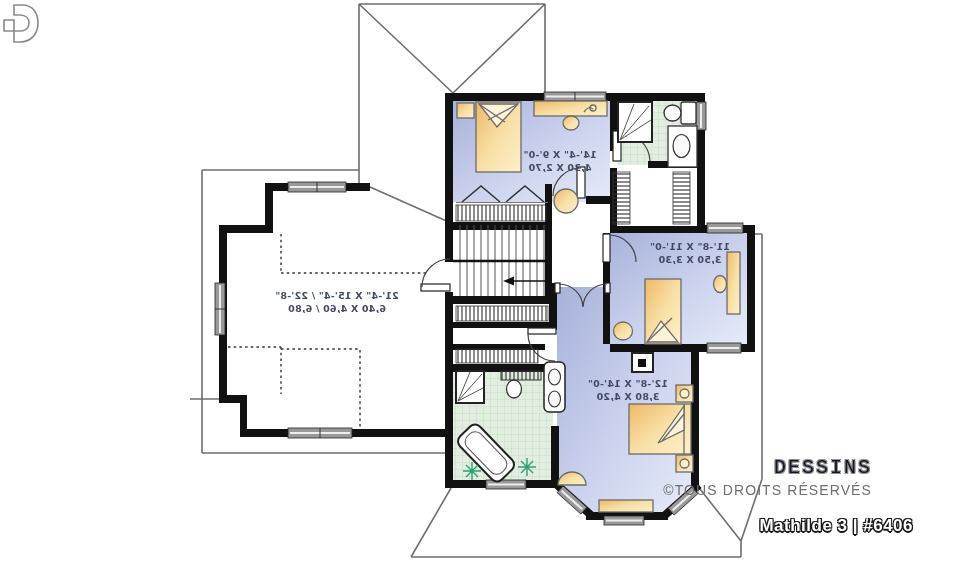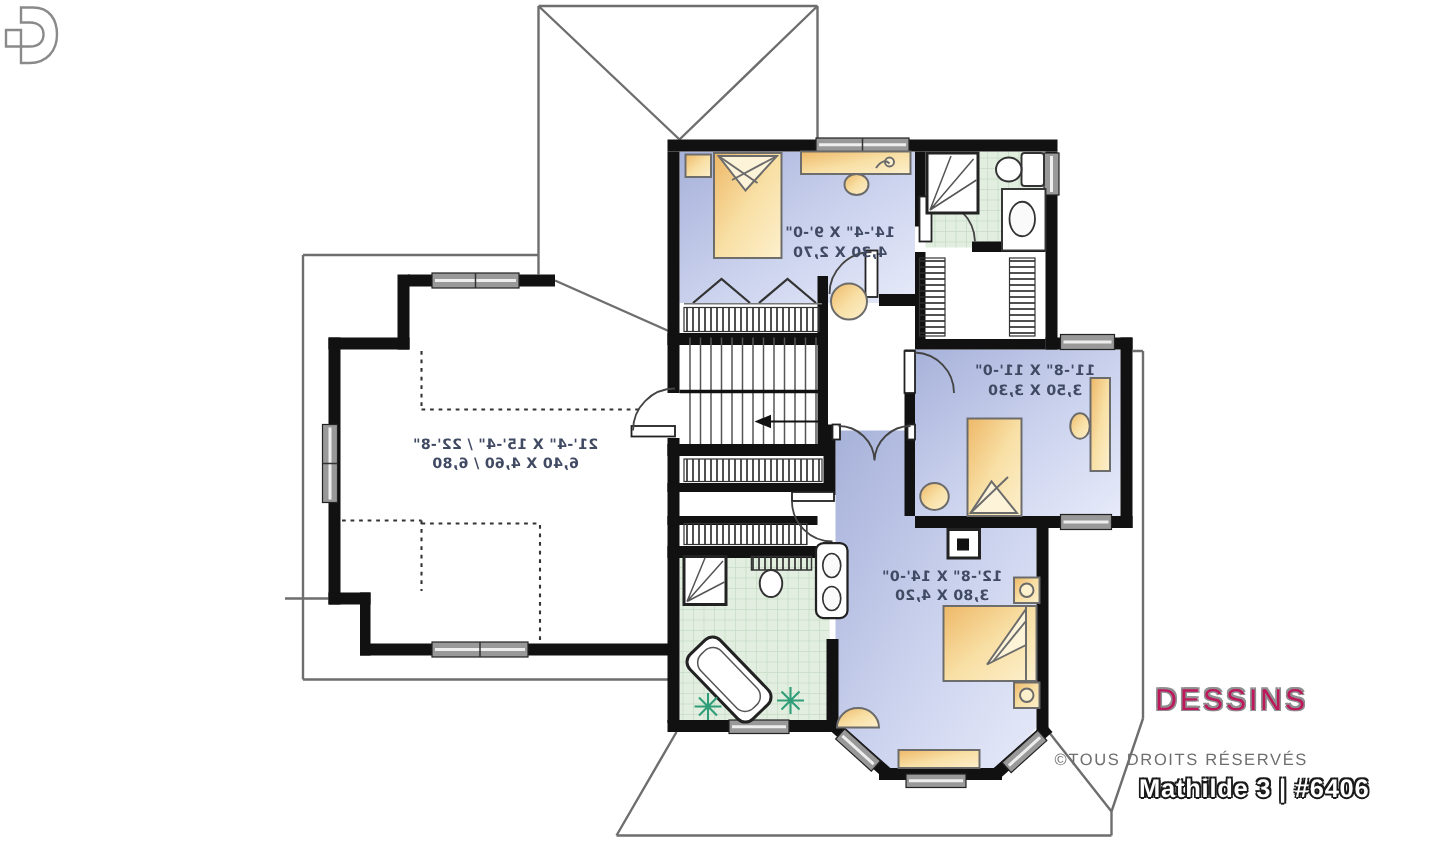--- a/index.html
+++ b/index.html
@@ -2,24 +2,24 @@
 <html><head>
 <meta charset="utf-8">
 <style>
   html,body{margin:0;padding:0;background:#ffffff;}
   .stage{position:relative;width:960px;height:569px;background:#ffffff;overflow:hidden;
          font-family:"Liberation Sans", sans-serif;}
   .stage svg{position:absolute;left:0;top:0;}
   .dim-text{font-family:"DejaVu Sans", sans-serif;font-size:9.5px;font-weight:600;
             fill:#414a63;letter-spacing:.2px;text-anchor:middle;}
   .brandblock{position:absolute;top:457px;right:88px;text-align:right;line-height:21px;}
-  .brandname{font-size:20px;color:#be185d;letter-spacing:2px;font-weight:400;
-    text-shadow:-1px -1px 0 #8f8f8f,1px -1px 0 #8f8f8f,-1px 1px 0 #8f8f8f,1px 1px 0 #8f8f8f;}
+  .brandname{font-size:20px;color:#0f172a;letter-spacing:2px;font-weight:400;
+    text-shadow:-1px -1px 0 #8f8f8f,1px -1px 0 #8f8f8f,-1px 1px 0 #8f8f8f,1px 1px 0 #8f8f8f;font-family:Liberation Mono, monospace;}
   .brandname.l2{letter-spacing:.5px;}
-  .rights{font-size:11px;color:#6e6e6e;letter-spacing:1.1px;margin-top:19px;font-weight:400;}
+  .rights{font-size:14px;color:#6e6e6e;letter-spacing:1.1px;margin-top:2px;font-weight:400;}
   .plan-title{position:absolute;top:516px;right:47px;font-size:17px;font-weight:bold;
     color:#ffffff;letter-spacing:.5px;
     text-shadow:-1.2px -1.2px 0 #1a1a1a,1.2px -1.2px 0 #1a1a1a,-1.2px 1.2px 0 #1a1a1a,
                  1.2px 1.2px 0 #1a1a1a,0 1.6px 0 #1a1a1a;padding-left:27px;}
   .dmark{position:absolute;left:877px;top:458px;}
 </style>
 </head>
 <body>
 
 <div class="stage">

